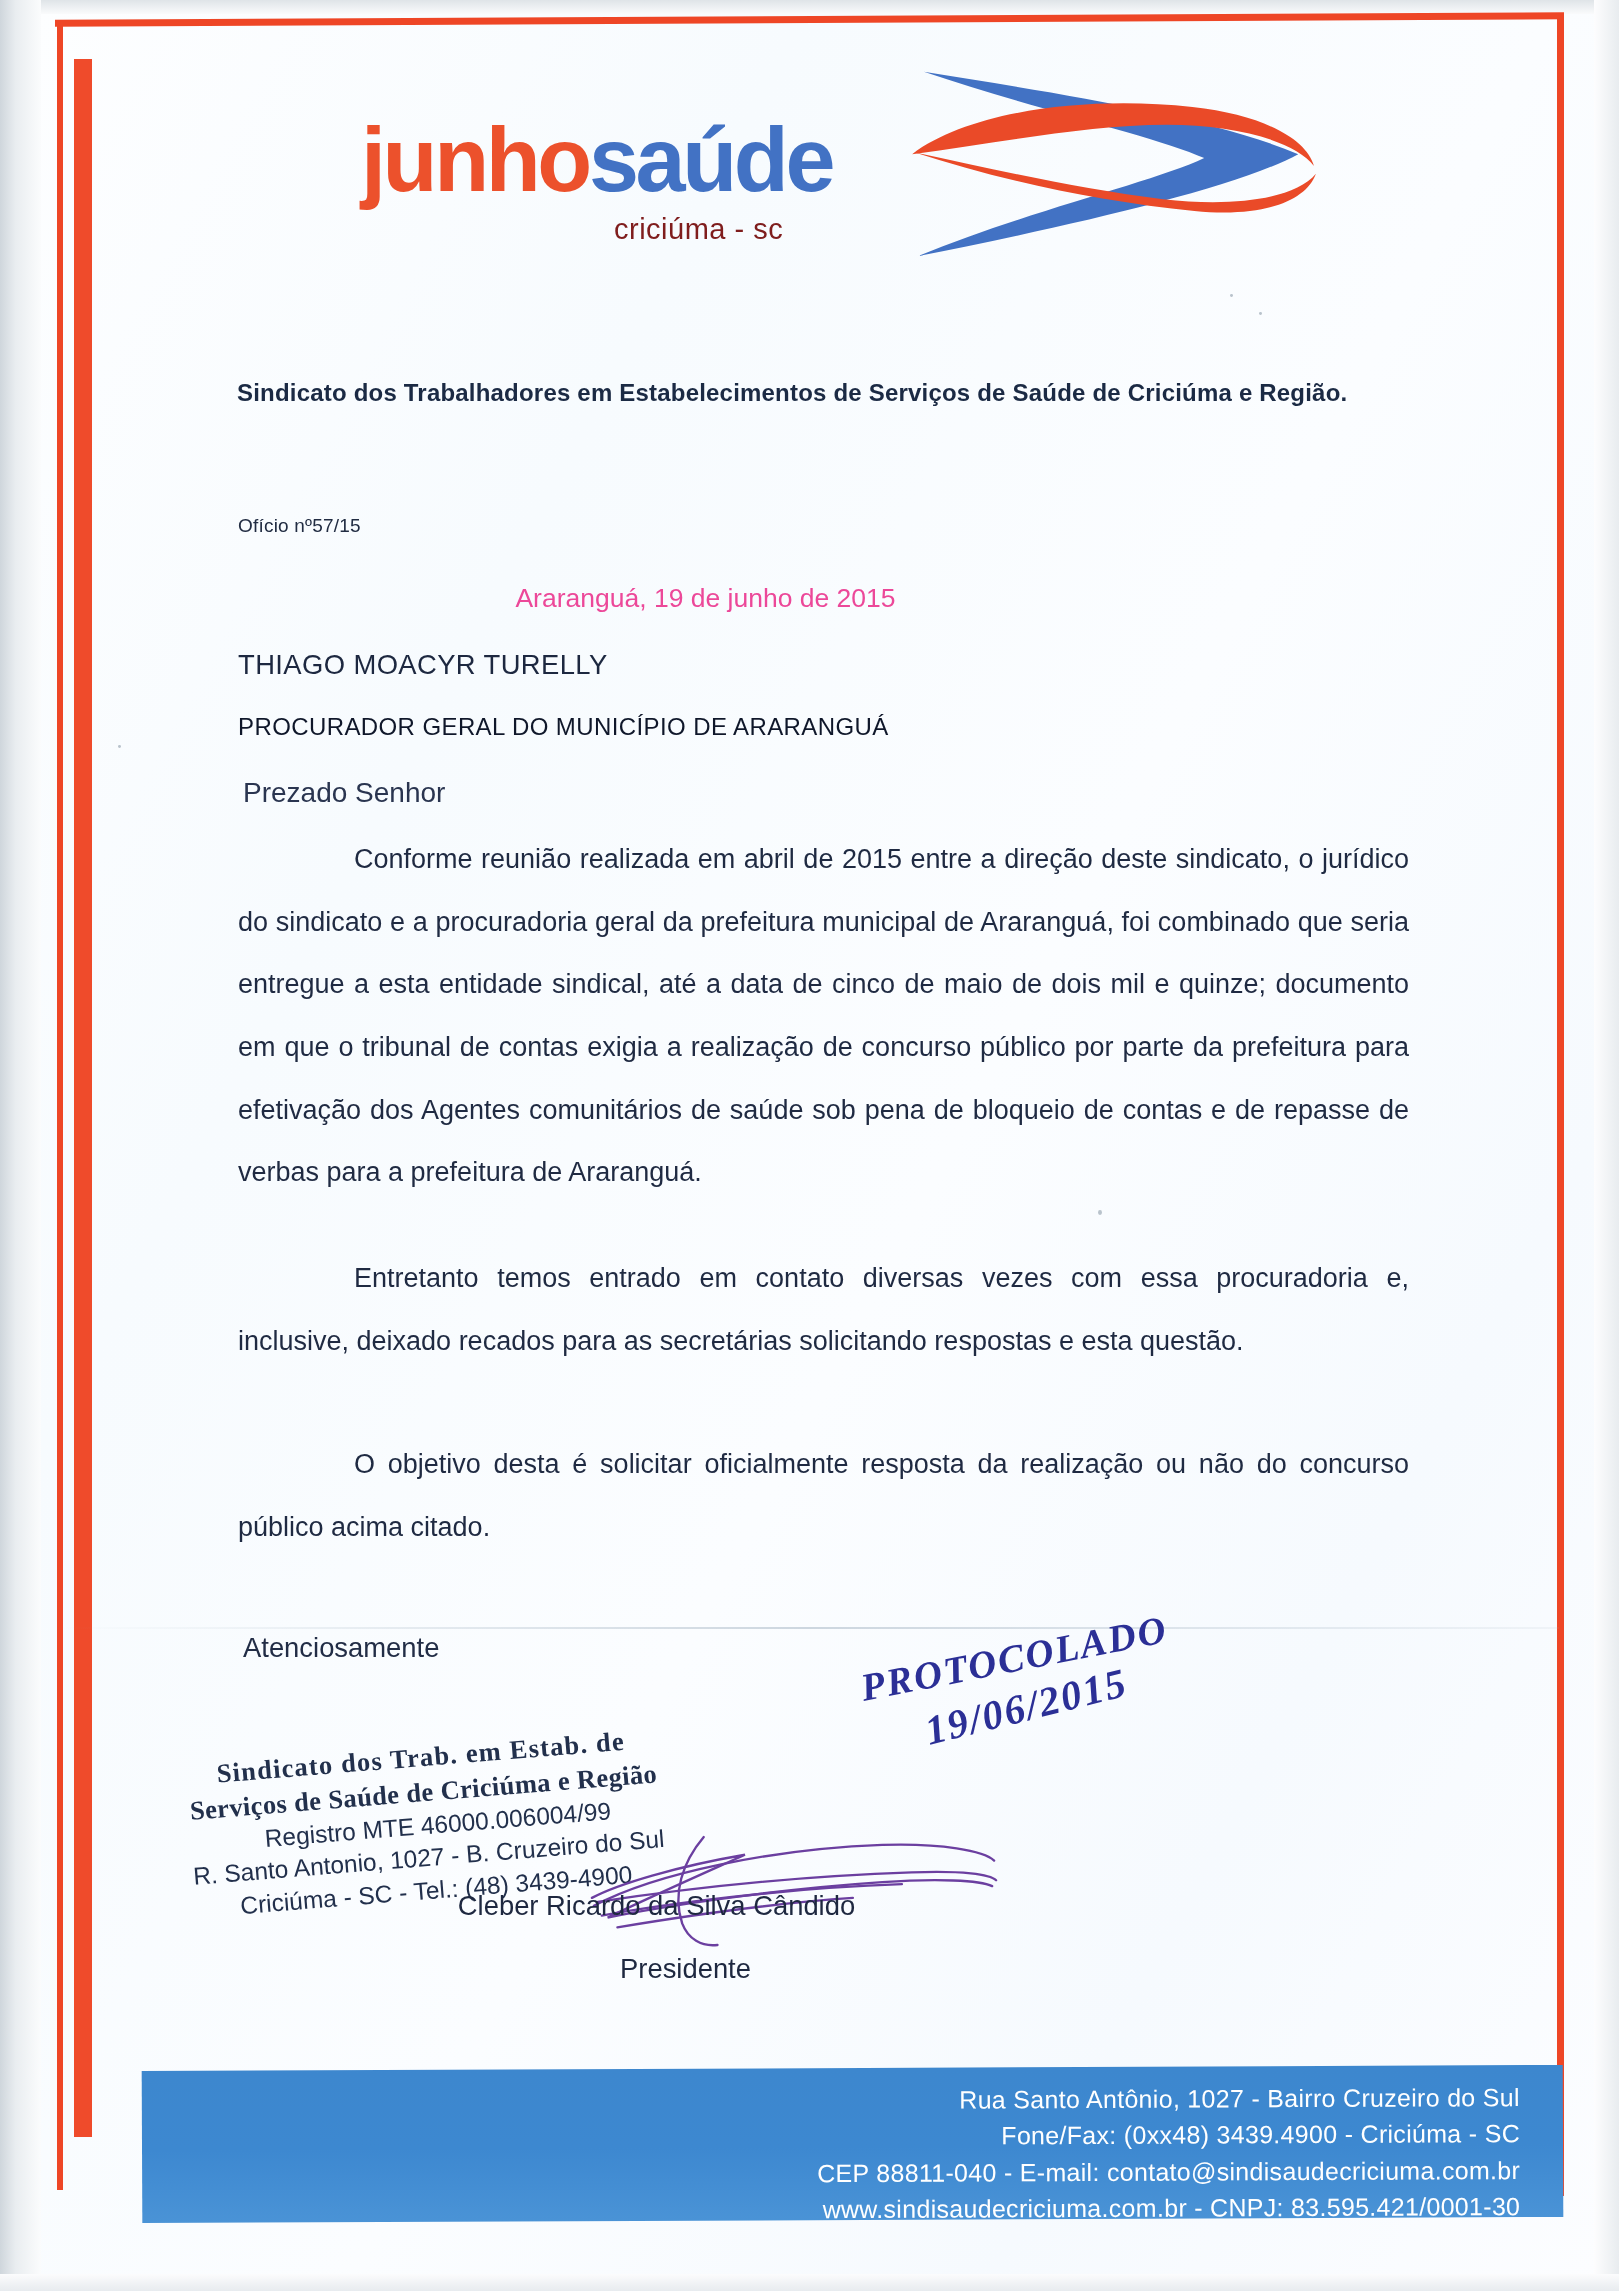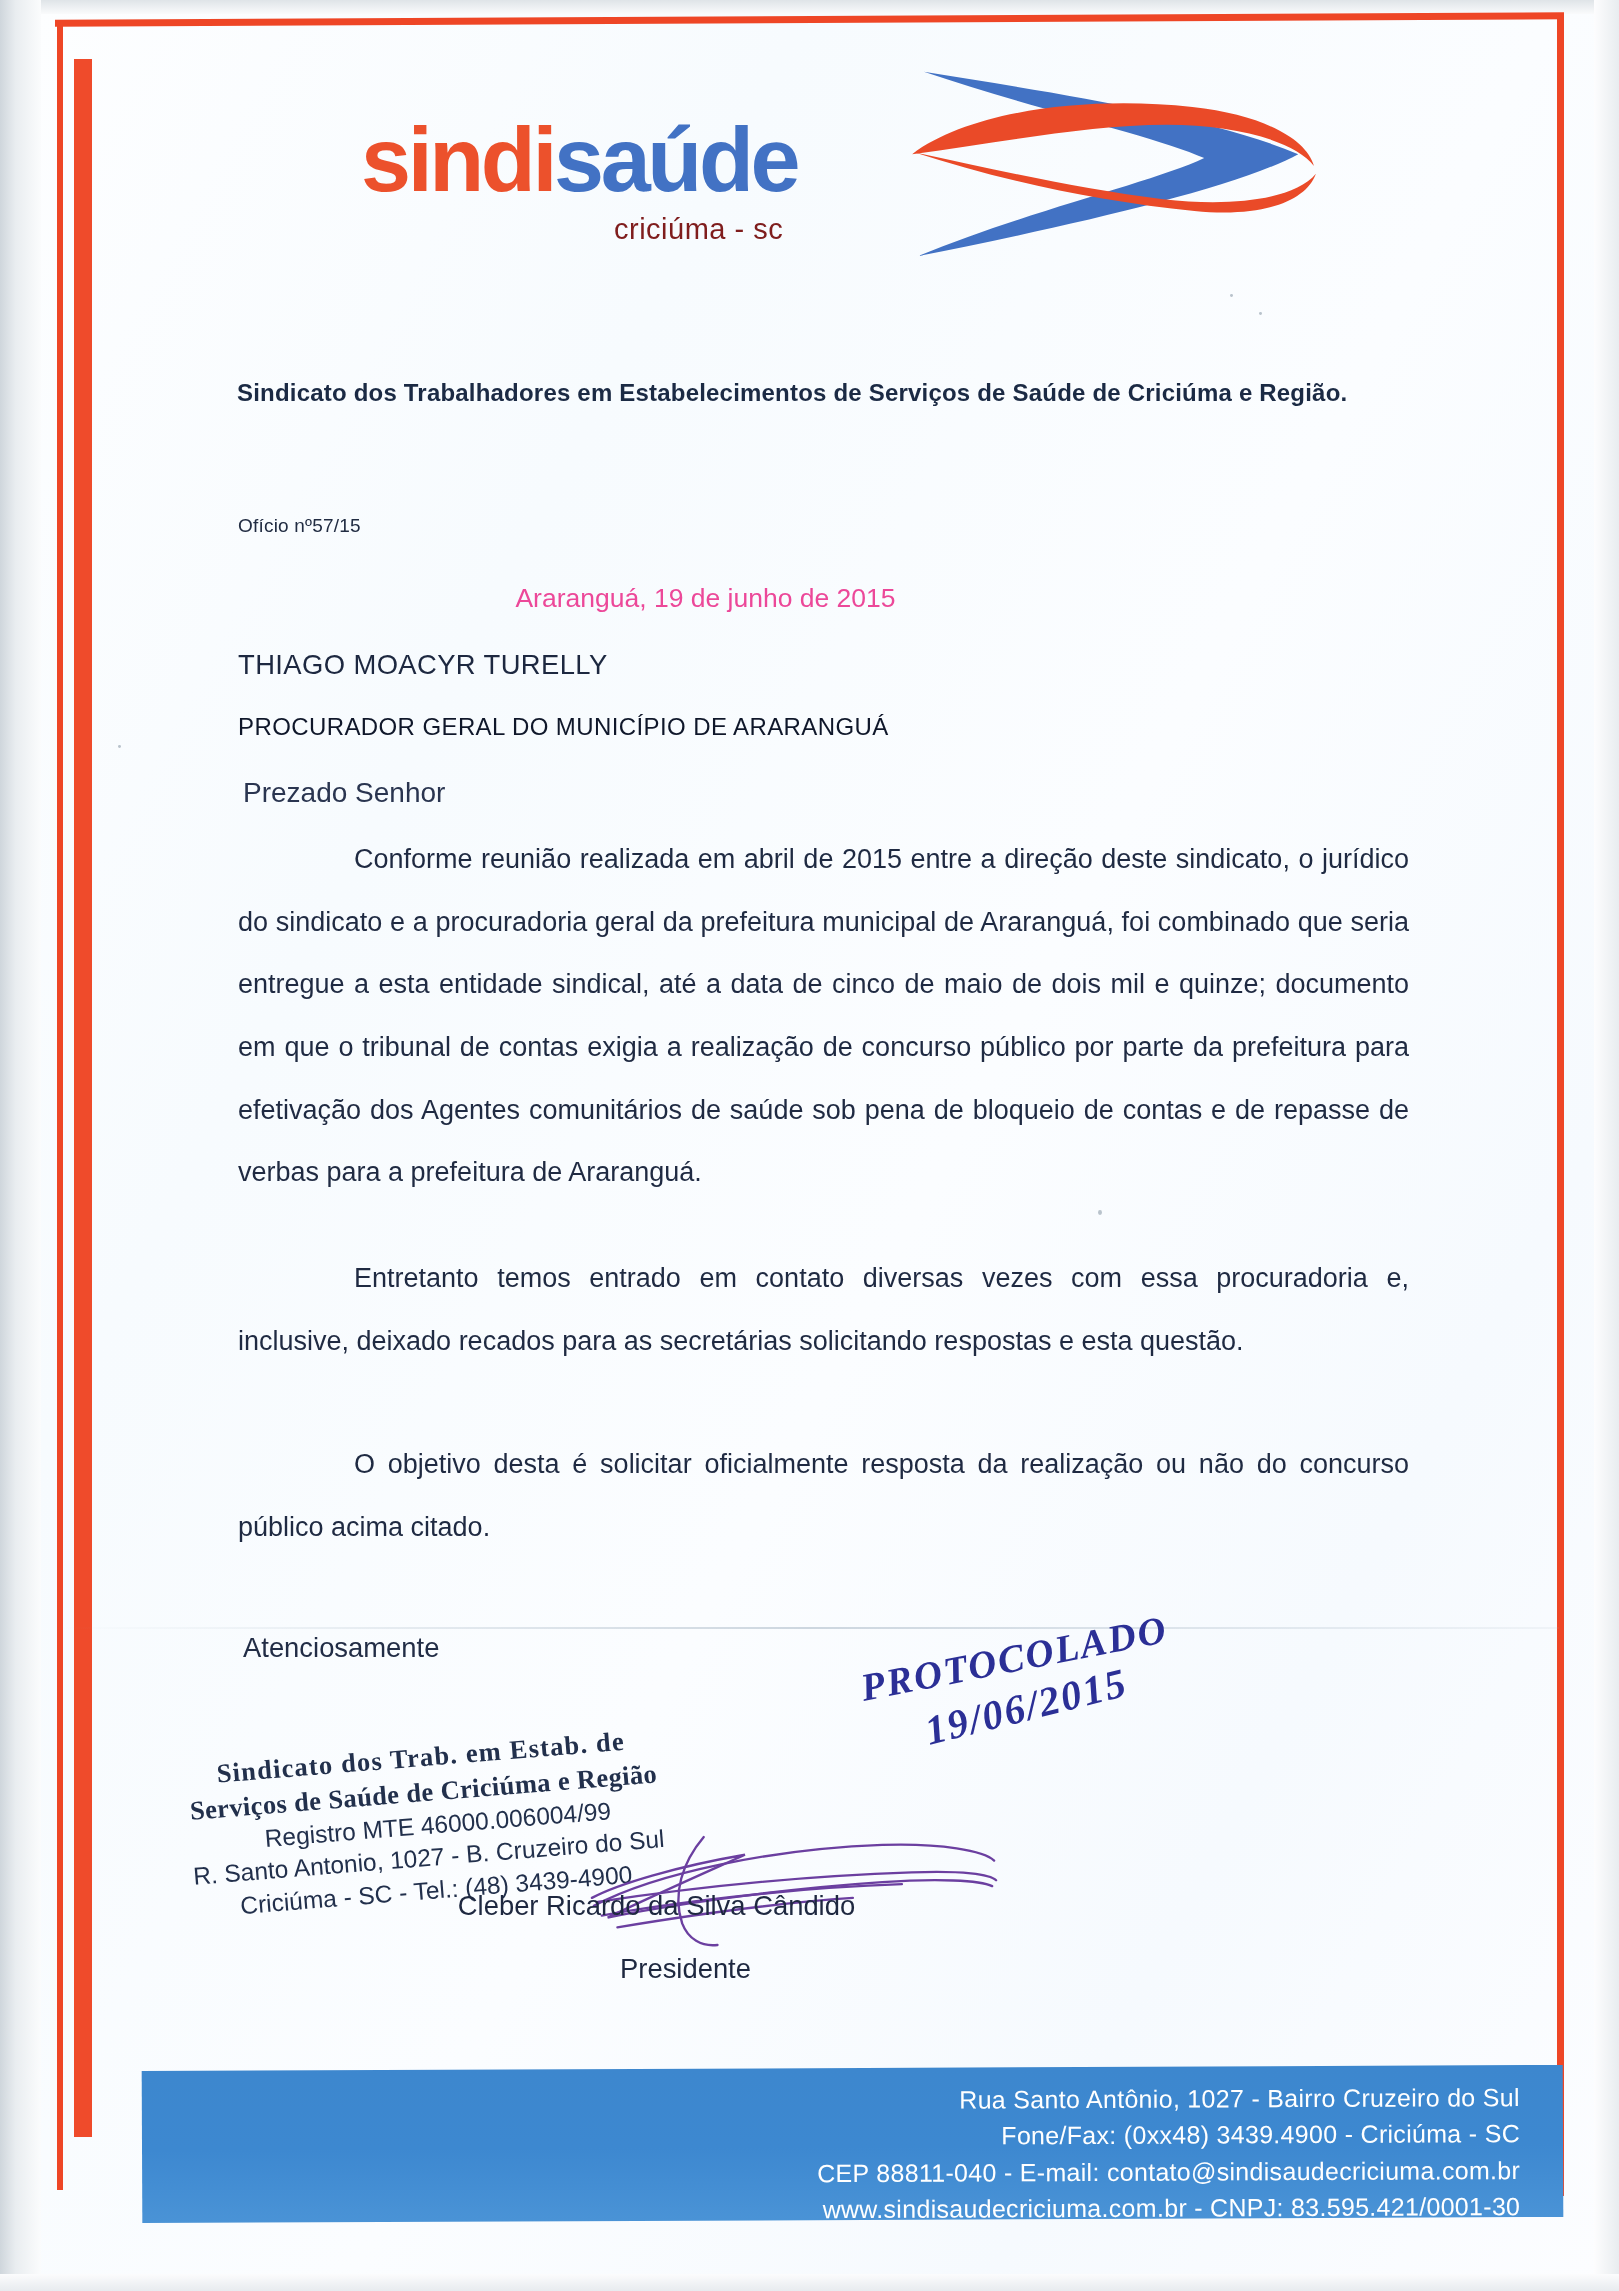--- a/index.html
+++ b/index.html
@@ -288,21 +288,21 @@
   <div class="edge-shadow-left"></div>
   <div class="edge-shadow-right"></div>
   <div class="edge-shadow-bottom"></div>
 
   <div class="frame-top"></div>
   <div class="frame-right"></div>
   <div class="frame-left-thin"></div>
   <div class="frame-left-thick"></div>
 
   <div class="logo-wrap">
-    <div class="logo-text"><span class="logo-sindi">sindi</span><span class="logo-saude">saúde</span></div>
+    <div class="logo-text"><span class="logo-sindi">junho</span><span class="logo-saude">saúde</span></div>
     <div class="logo-sub">criciúma - sc</div>
     <svg class="swoosh" viewBox="0 0 420 200">
       <path d="M8 196 C120 150 250 120 300 96 C250 74 120 44 14 8 C150 30 300 52 396 92 C330 128 150 168 8 196 Z" fill="#4272c4"></path>
       <path d="M2 92 C60 48 180 32 288 44 C360 52 404 76 412 104 C392 78 330 62 262 62 C180 62 96 80 2 92 Z" fill="#ea4a28"></path>
       <path d="M4 90 C90 118 190 140 290 150 C360 157 404 140 414 112 C392 138 330 146 258 138 C176 128 96 110 4 90 Z" fill="#ea4a28"></path>
     </svg>
   </div>
 
   <div class="doc-title">Sindicato dos Trabalhadores em Estabelecimentos de Serviços de Saúde de Criciúma e Região.</div>
   <div class="oficio">Ofício nº57/15</div>

